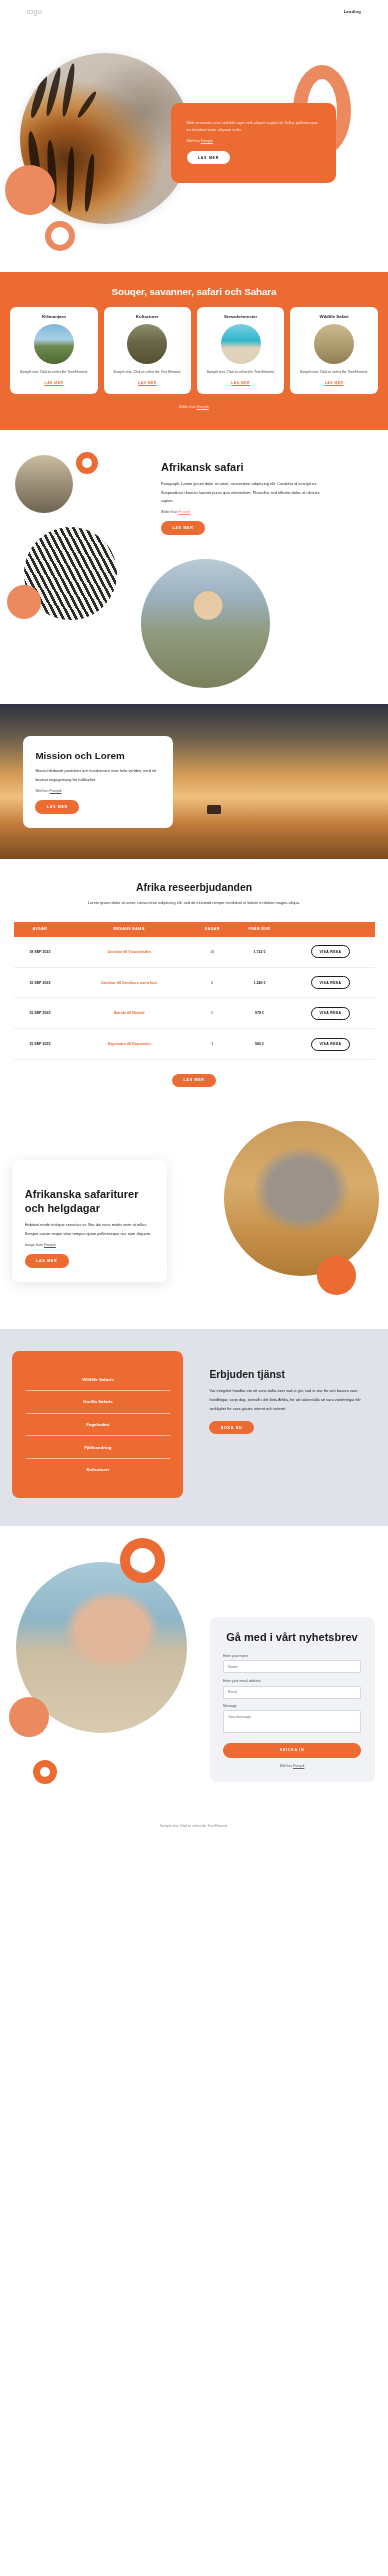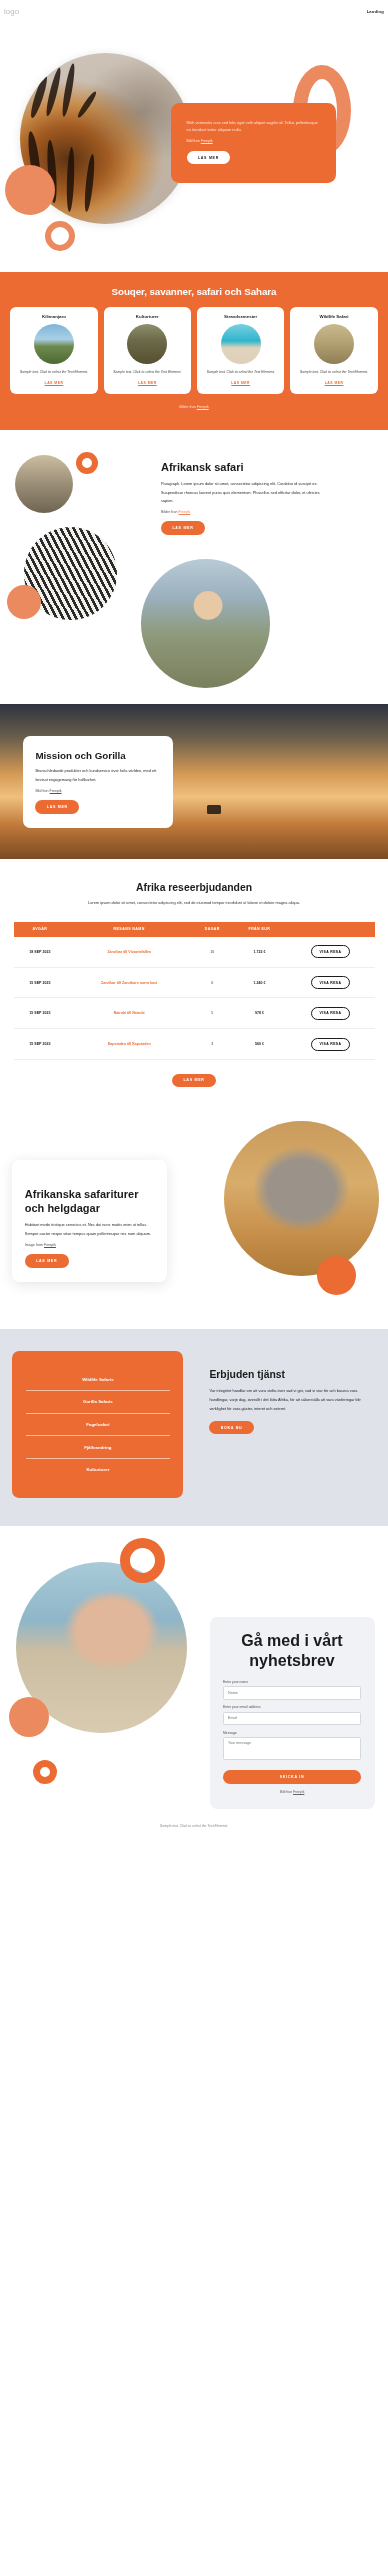--- a/index.html
+++ b/index.html
@@ -11,21 +11,21 @@
     overflow-x: hidden;
   }
   .page { width: 388px; position: relative; }
 
   
   .header {
     height: 23px;
     display: flex;
     align-items: center;
     justify-content: space-between;
-    padding: 0 4px;
+    padding: 0 27px;
     position: relative;
     z-index: 40;
   }
   .logo { font-size: 7.8px; color: #b9b9b9; letter-spacing: 0.1px; }
   .nav-link { font-size: 4.1px; font-weight: bold; color: #1c1c1c; letter-spacing: 0.2px; }
 
   
   .hero { position: relative; height: 249px; }
   .hero-photo {
     position: absolute; left: 19.7px; top: 30px;
@@ -257,21 +257,21 @@
     position: absolute; left: 33px; top: 234px;
     width: 24px; height: 24px; border-radius: 50%;
     border: 7.2px solid #ec6b33; z-index: 6;
   }
   .news-form {
     position: absolute; right: 13.5px; top: 91px; width: 165px;
     background: #f0f2f6; border-radius: 7.2px; padding: 13.5px 13.5px 14.5px 13.5px;
     z-index: 8;
   }
   .news-form h2 {
-    font-size: 16px; font-weight: bold; text-align: center;
+    font-size: 11px; font-weight: bold; text-align: center;
     line-height: 1.25; margin-bottom: 9.3px;
   }
   .fld { margin-bottom: 5.7px; }
   .fld label { display: block; font-size: 3.4px; color: #555; margin-bottom: 2.1px; }
   .fld input, .fld textarea {
     width: 100%; border: 0.5px solid #d5d8de; background: #fff;
     font-size: 3.6px; padding: 3.6px 4.1px; border-radius: 1.6px;
     font-family: "Liberation Sans", sans-serif; color: #333;
   }
   .fld textarea { height: 23px; resize: none; }
@@ -369,21 +369,21 @@
       </div>
       <button class="btn-orange">LÄS MER</button>
     </div>
     <div class="saf-zebra"></div>
     <div class="saf-dot"></div>
     <div class="saf-jeep"></div>
   </div>
 
   <div class="mission">
     <div class="mission-card">
-      <h2>Mission och Gorilla</h2>
+      <h2>Mission och Lorem</h2>
       <p>Branschledande produkter och kundservice över hela världen, med ett bevisat engagemang för hållbarhet.</p>
       <div class="credit" style="color:#555;">
         <span>Bild från </span><u>Freepik</u>
       </div>
       <button class="btn-orange">LÄS MER</button>
     </div>
     <div class="jeep-silhouette"></div>
   </div>
 
   <div class="offers">

